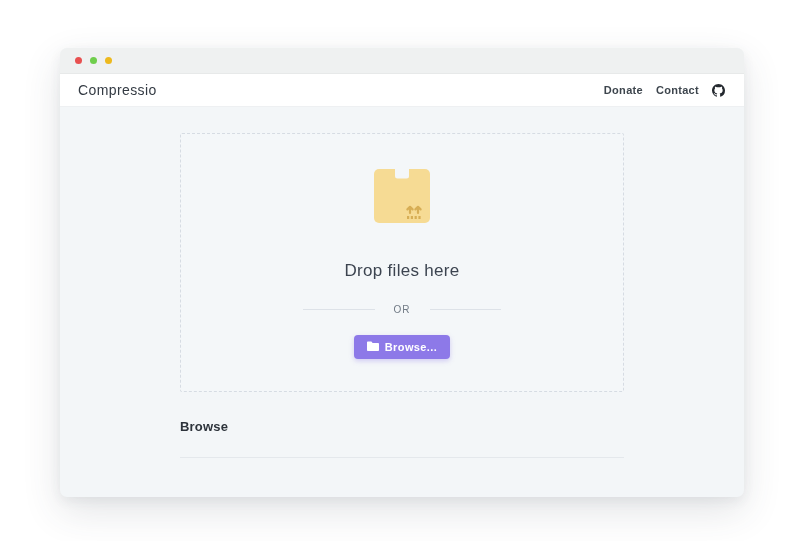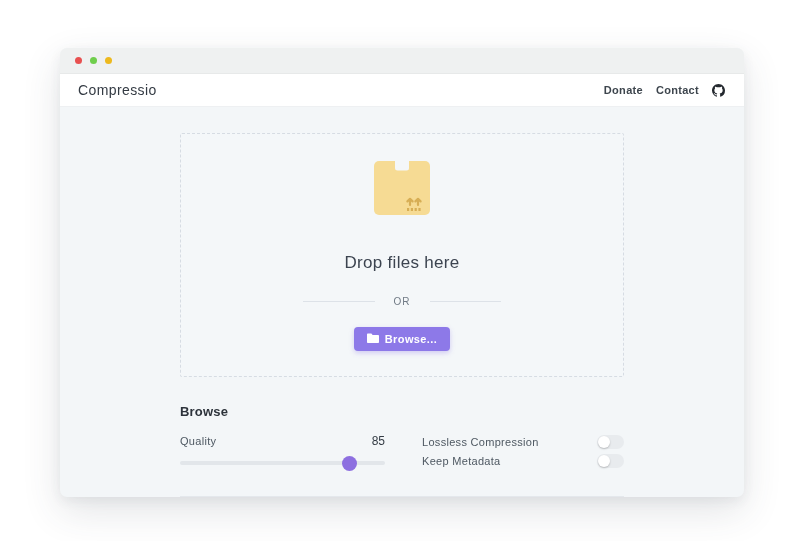--- a/index.html
+++ b/index.html
@@ -113,44 +113,18 @@
             <svg viewBox="0 0 12 10" width="12" height="10" aria-hidden="true">
                 <path d="M1 .5h3.4L5.6 2H11c.55 0 1 .45 1 1v6c0 .55-.45 1-1 1H1c-.55 0-1-.45-1-1V1.5C0 .95.45.5 1 .5z"></path>
               </svg>
           </span>
           <span>Browse...</span>
         </button>
       </div>
 
       <div class="options">
         <div class="options-heading">Browse</div>
-        <div class="options-body">
-
-          <div class="col-left">
-            <div class="quality-row">
-              <span class="opt-label">Quality</span>
-              <span class="quality-value">85</span>
-            </div>
-            <input type="range" value="85" style="">
-          </div>
-
-          <div class="col-right">
-            <div class="toggle-row">
-              <span class="opt-label">Lossless Compression</span>
-              <span class="toggle">
-                  <span class="knob"></span>
-                </span>
-            </div>
-            <div class="toggle-row">
-              <span class="opt-label">Keep Metadata</span>
-              <span class="toggle">
-                  <span class="knob"></span>
-                </span>
-            </div>
-          </div>
-
-        </div>
         <div class="divider"></div>
       </div>
 
     </div>
   </div>
 </div>
 
 </body></html>

